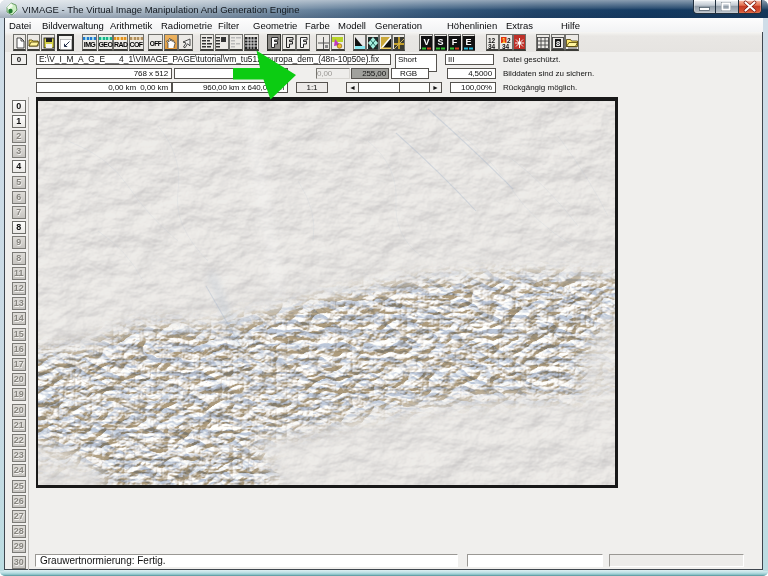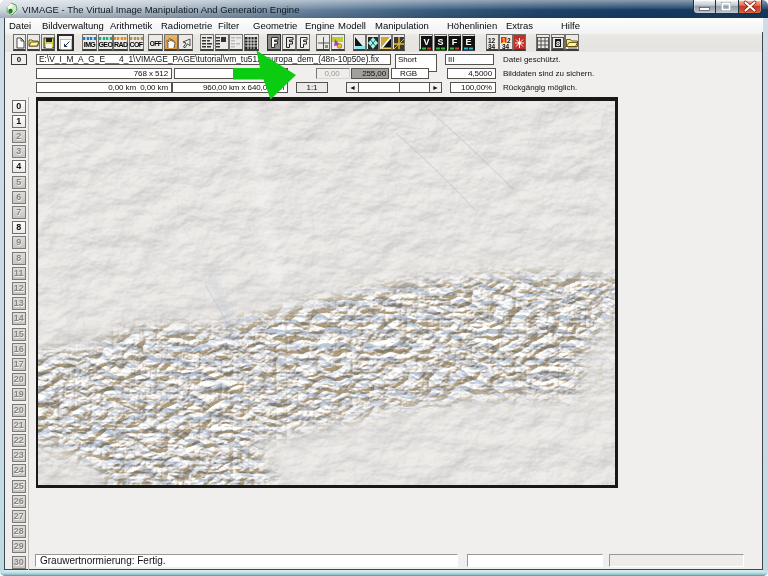--- a/index.html
+++ b/index.html
@@ -88,23 +88,23 @@
       </div>
  </div>
  <div id="client">
   <div id="menubar">
    <span class="mi" style="left:4px">Datei</span>
    <span class="mi" style="left:37px">Bildverwaltung</span>
    <span class="mi" style="left:105px">Arithmetik</span>
    <span class="mi" style="left:156px">Radiometrie</span>
    <span class="mi" style="left:213px">Filter</span>
    <span class="mi" style="left:248px">Geometrie</span>
-   <span class="mi" style="left:300px">Engine</span>
+   <span class="mi" style="left:300px">Farbe</span>
    <span class="mi" style="left:333px">Modell</span>
-   <span class="mi" style="left:370px">Manipulation</span>
+   <span class="mi" style="left:370px">Generation</span>
    <span class="mi" style="left:442px">Höhenlinien</span>
    <span class="mi" style="left:501px">Extras</span>
    <span class="mi" style="left:556px">Hilfe</span>
   </div>
   <div id="toolbar">
 
    <div class="tbtn" style="left:8px;width:13px"><svg width="11" height="12" style="margin:1.5px 0 0 1px">
             <path d="M2 1 h4 l3 3 v7 h-7 z" fill="#fff" stroke="#222" stroke-width="0.8"></path>
             <path d="M6 1 v3 h3" fill="none" stroke="#222" stroke-width="0.8"></path>
           </svg></div>
@@ -294,21 +294,21 @@
   <div id="rows">
 
    <div class="fld" style="left:6px;top:36px;width:16px;height:11px;background:#f0efed;border-color:#3a3a36;text-align:center;font-weight:bold">0</div>
    <div class="fld" style="left:31px;top:36px;width:355px;height:11px;padding-left:2px;font-size:8.4px;letter-spacing:0">E:\V_I_M_A_G_E___4_1\VIMAGE_PAGE\tutorial\vm_tu512_europa_dem_(48n-10p50e).fix</div>
    <div class="fld" style="left:390px;top:36px;width:42px;height:18px;padding-left:2px">Short</div>
    <div class="fld" style="left:440px;top:36px;width:49px;height:11px;padding-left:2px">III</div>
    <div class="lab" style="left:498px;top:37px">Datei geschützt.</div>
 
    <div class="fld" style="left:31px;top:50px;width:136px;height:11px;text-align:right;padding-right:3px">768 x 512</div>
    <div class="fld" style="left:169px;top:50px;width:114px;height:11px"></div>
-   <div class="fld" style="left:311px;top:50px;width:34px;height:11px;background:#eeedeb;color:#9b9995;text-align:center;padding-right:2px;border-color:#77756f #d8d6d2 #d8d6d2 #77756f">0,00</div>
+   <div class="fld" style="left:311px;top:50px;width:34px;height:11px;background:#eeedeb;color:#9b9995;text-align:left;padding-right:2px;border-color:#77756f #d8d6d2 #d8d6d2 #77756f">0,00</div>
    <div class="fld" style="left:346px;top:50px;width:38px;height:11px;background:#a0a09c;text-align:right;padding-right:2px">255,00</div>
    <div class="fld" style="left:386px;top:50px;width:38px;height:11px;padding-left:8px">RGB</div>
    <div class="fld" style="left:442px;top:50px;width:49px;height:11px;text-align:right;padding-right:3px">4,5000</div>
    <div class="lab" style="left:498px;top:51px">Bilddaten sind zu sichern.</div>
 
    <div class="fld" style="left:31px;top:64px;width:136px;height:11px;text-align:right;padding-right:3px">0,00 km&nbsp;&nbsp;0,00 km</div>
    <div class="fld" style="left:167px;top:64px;width:116px;height:11px;text-align:right;padding-right:3px">960,00 km x 640,00 km</div>
    <div class="fld" style="left:291px;top:64px;width:32px;height:11px;background:#eceae8;text-align:center">1:1</div>
    <div id="hscroll" style="position:absolute;left:341px;top:64px;width:96px;height:11px;box-sizing:border-box;border:1px solid #55524e;background:#fff">
      <div style="position:absolute;left:0;top:0;width:11px;height:9px;border-right:1px solid #55524e;background:#f2f1ef;font-size:7px;line-height:9px;text-align:center;color:#111">◄</div>

